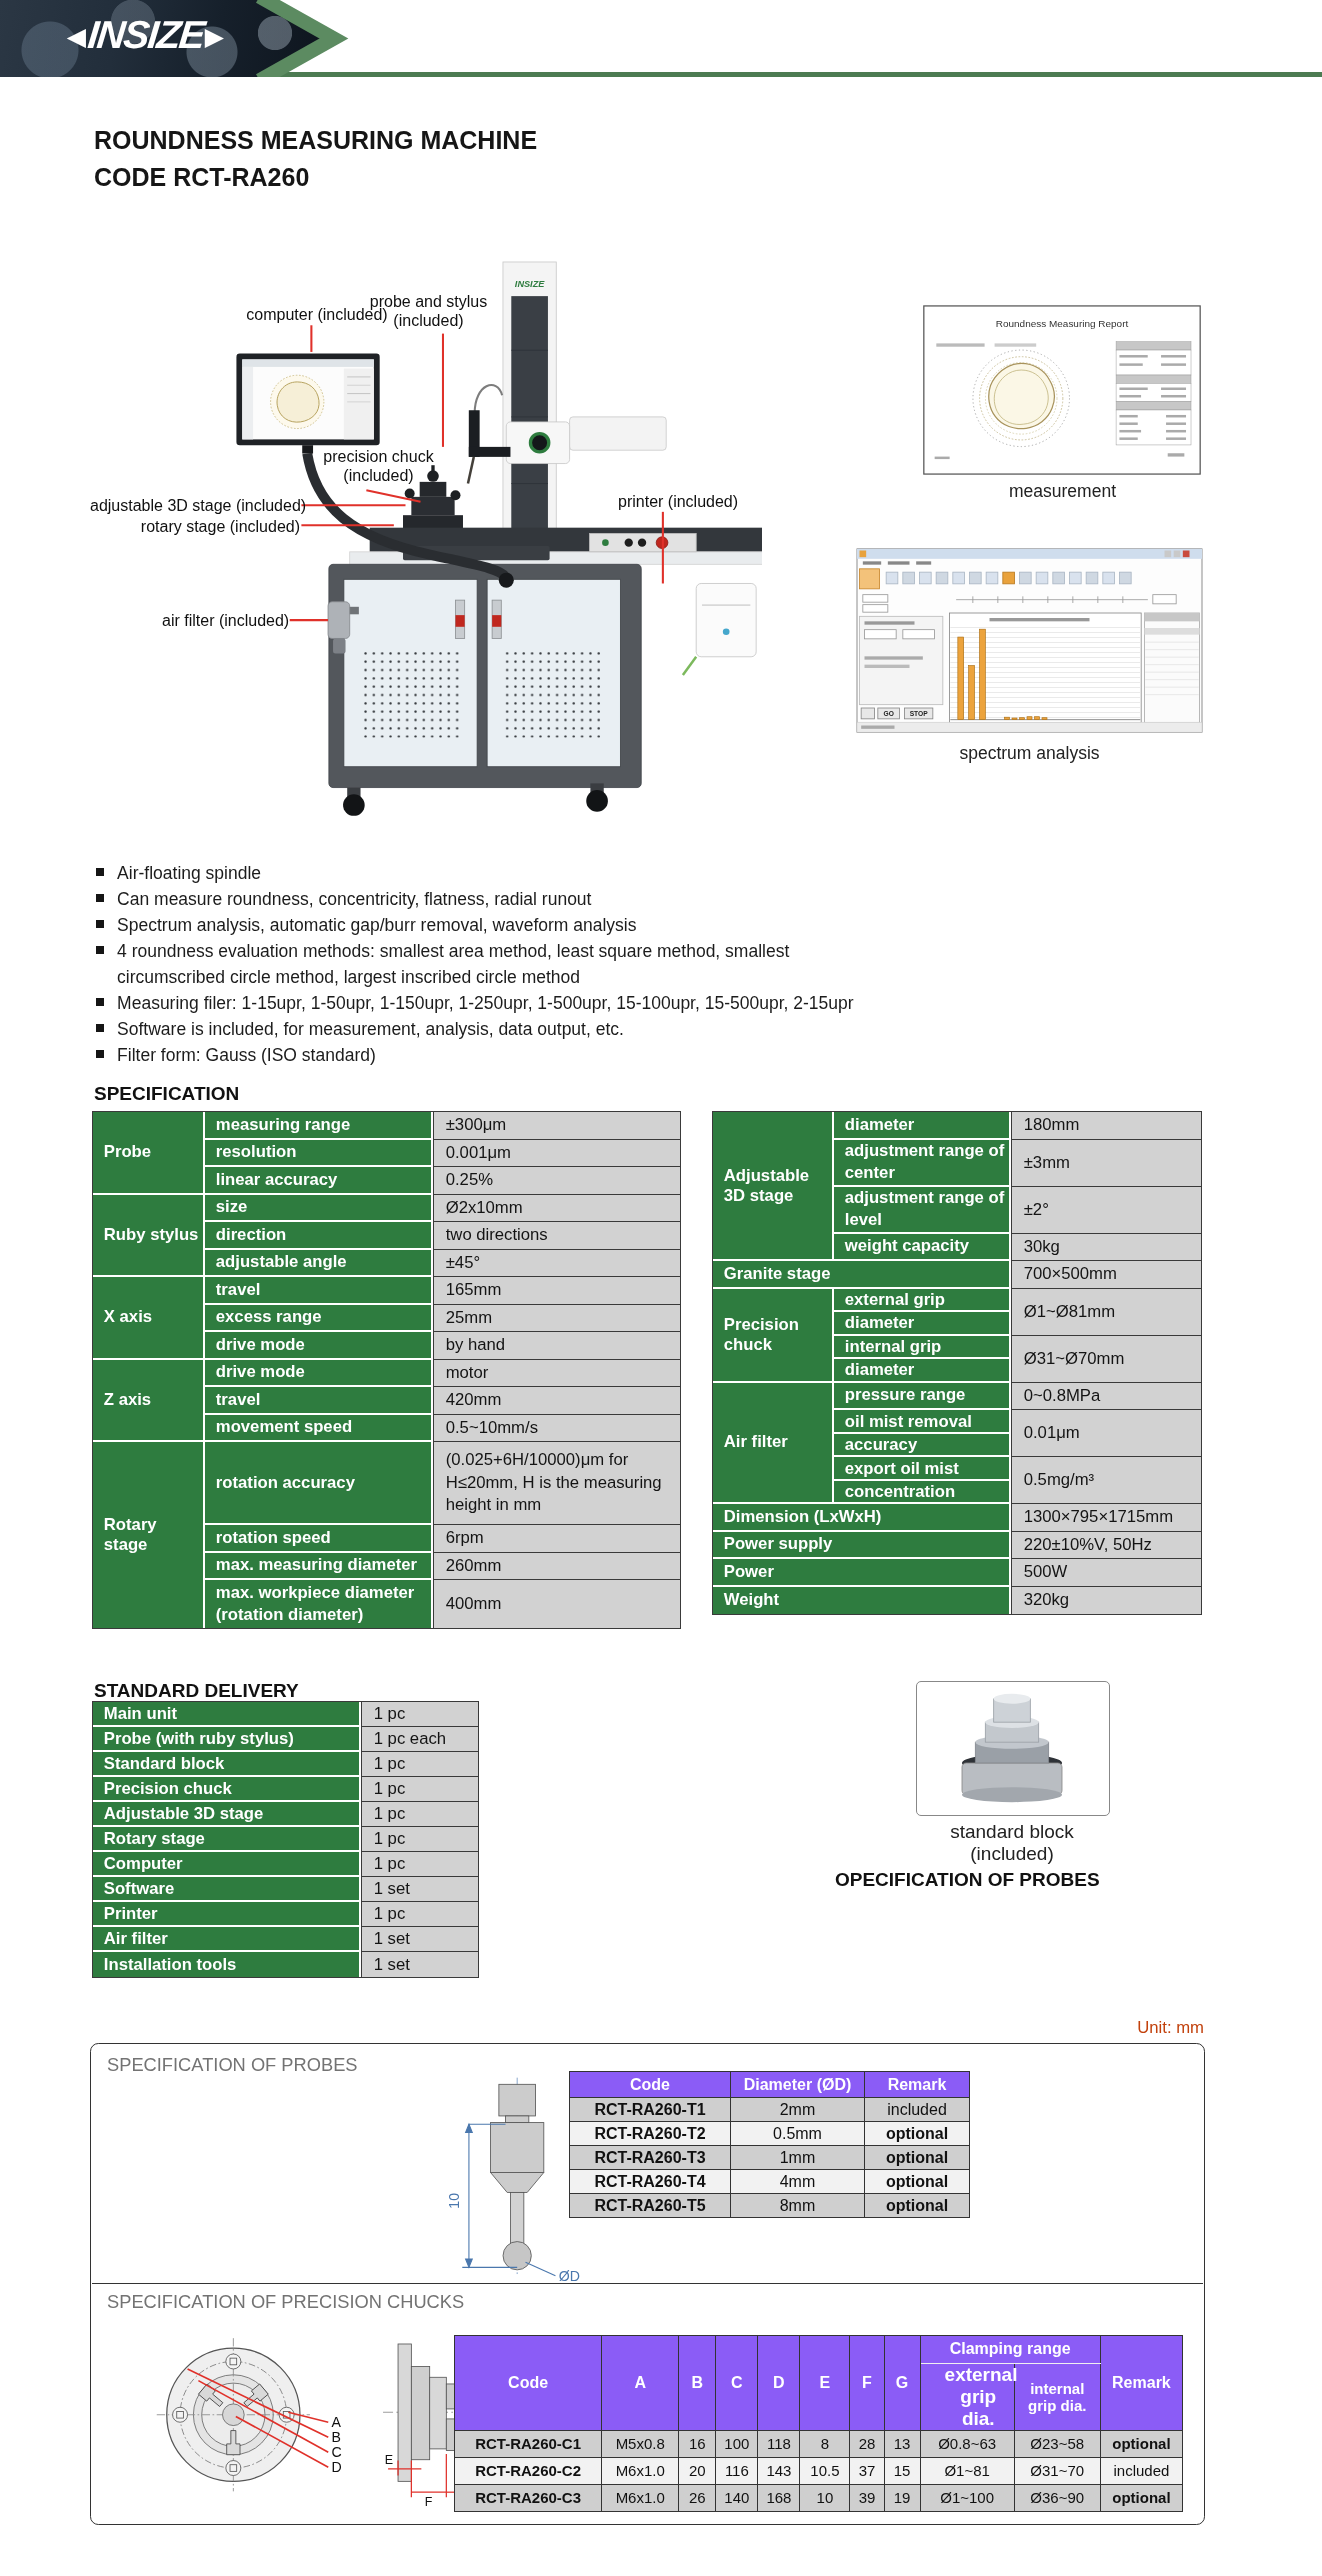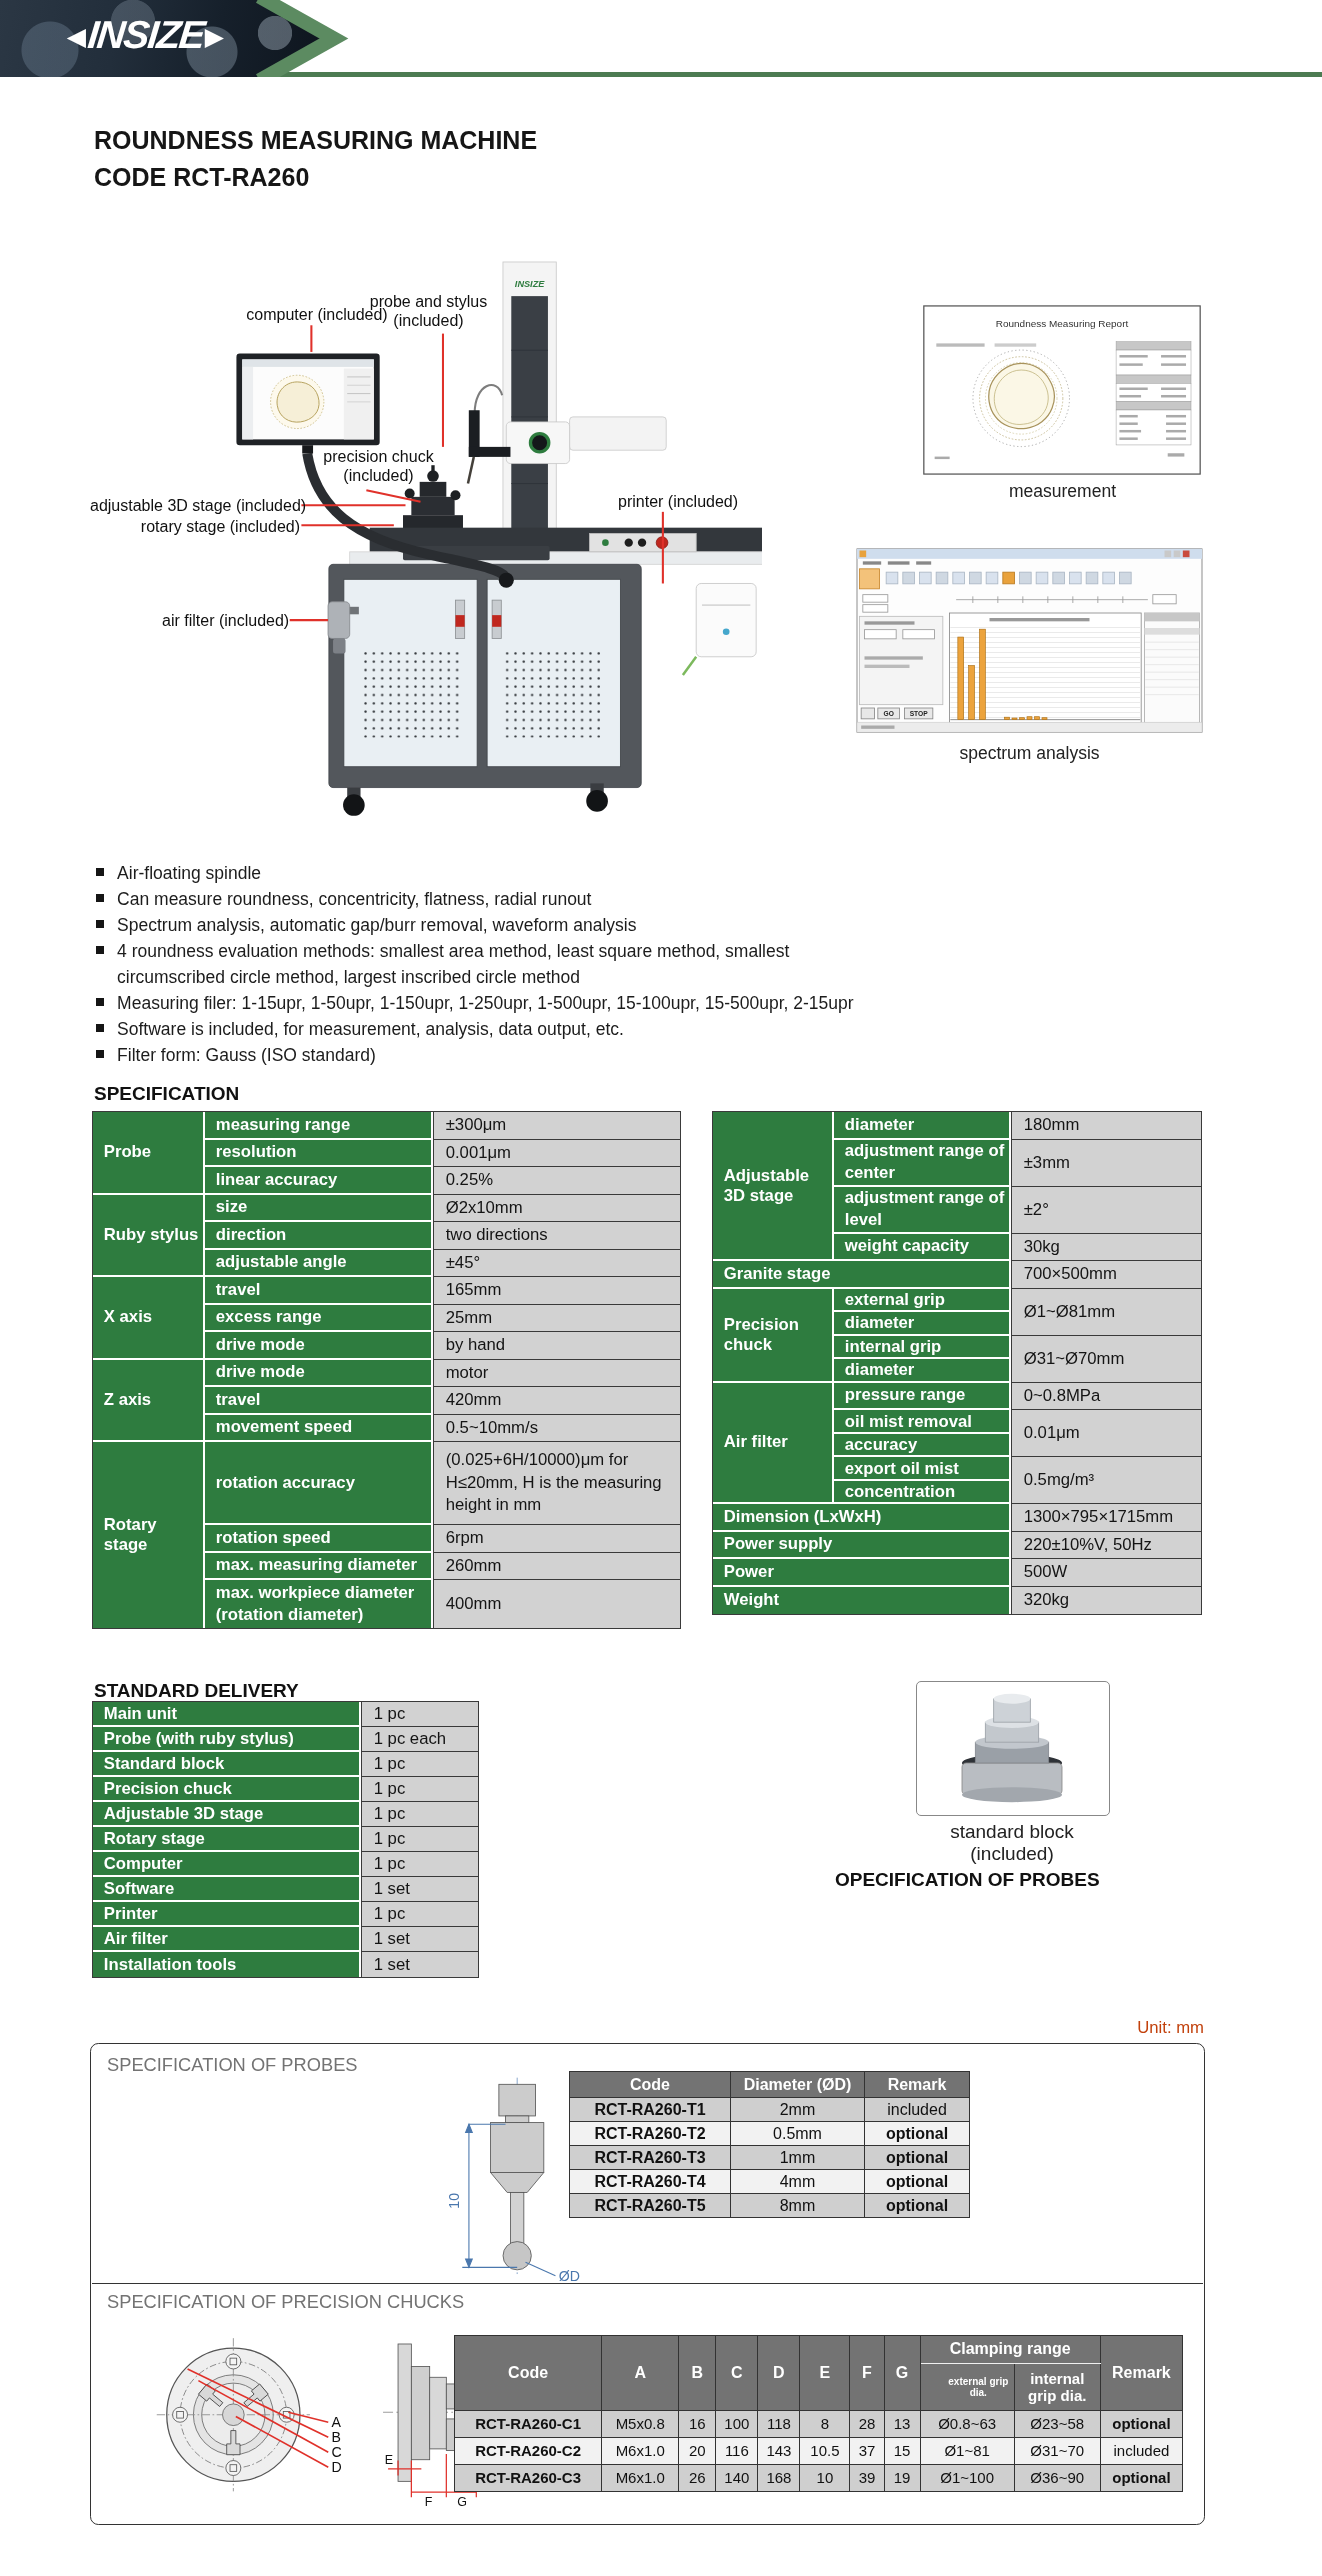--- a/index.html
+++ b/index.html
@@ -46,28 +46,28 @@
                   border-left:0.8px solid #3a3a3a;padding-left:11.7px;}
   table.spec tr:last-child td{border-bottom:none;}
   table.spec td.nb{border-bottom:none;}
   table.spec td.split{padding:0;}
   table.spec td.split .ln{padding-left:10.8px;height:21px;line-height:21px;}
   table.spec td.split .ln:first-child{border-bottom:2.5px solid #fff;}
   td.vb{font-weight:700;}
 
   
   table.bt{border-collapse:collapse;table-layout:fixed;position:absolute;}
-  table.bt th{background:#737373;color:#fff;font-weight:700;border:1.7px solid #333;
+  table.bt th{background:#8b5cf6;color:#fff;font-weight:700;border:1.7px solid #333;
               font-size:16px;padding:0 1.7px;}
   table.bt td{border:1.7px solid #333;text-align:center;font-size:16px;color:#111;padding:0 1.7px;}
   table.bt tr.o td{background:#cfcfcf;} table.bt tr.e td{background:#f2f2f2;}
   table.bt td.code{font-weight:700;}
   table.bt th.subsep{border-bottom:1.7px solid #f0f0f0;}
   table.bt th.sub2{border-left:1.7px solid #f0f0f0;font-size:15px;}
-  table.bt th.sub1{font-size:10px;padding-left:24px;}
+  table.bt th.sub1{font-size:19px;padding-left:24px;}
   #chucks-table td{font-size:15px;}
 
   #bottom-box{position:absolute;left:90px;top:2043px;width:1113px;height:480px;
               border:1.7px solid #333;border-radius:8.3px;background:#fff;}
   #box-divider{position:absolute;left:92px;top:2283px;width:1111px;height:0;border-top:1.7px solid #333;}
 
   #block-box{position:absolute;left:916px;top:1681px;width:192px;height:133px;
              border:0.8px solid #888;border-radius:5px;background:#fff;}
   #unit-note{position:absolute;left:1079px;top:2018px;width:125px;font-size:16.7px;text-align:right;color:#c2410c;}
 </style>

